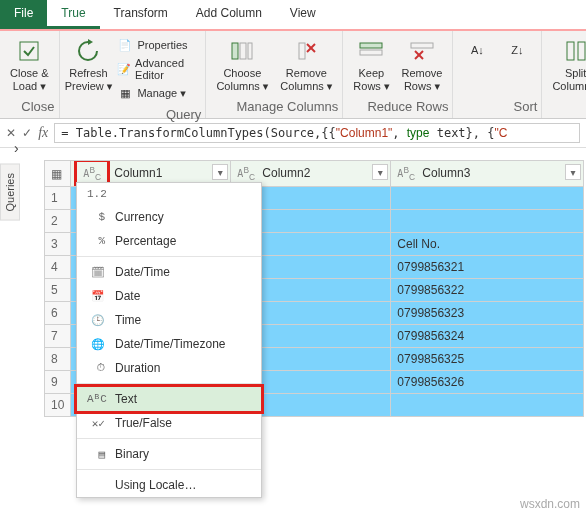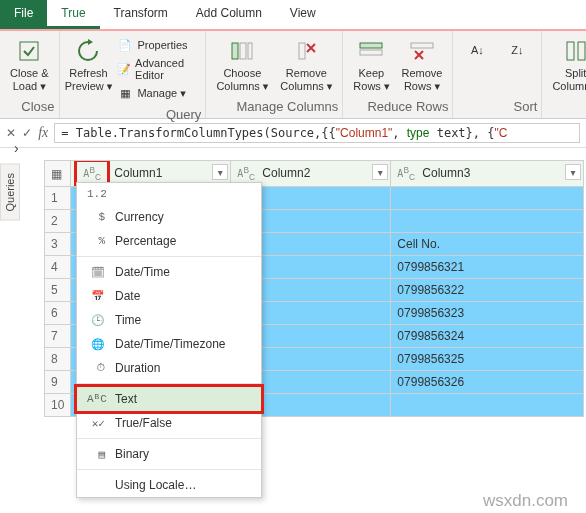--- a/index.html
+++ b/index.html
@@ -35,21 +35,21 @@
   .typeico { font-family: Consolas, monospace; font-size:10px; color:#888; margin-right:4px; }
   .dropico { position:absolute; right:2px; top:3px; width:16px; height:16px; border:1px solid #ccc; font-size:10px; display:flex;align-items:center;justify-content:center;color:#666;background:#fff; }
   .red-box { outline: 3px solid #e0201b; }
   
   .type-menu { position:absolute; top:0; left:32px; background:#fff; border:1px solid #ccc; width:186px; box-shadow: 2px 2px 6px rgba(0,0,0,0.2); z-index:10; }
   .type-menu .mi { display:flex; align-items:center; gap:10px; padding:5px 10px; font-size:12px; cursor:pointer; }
   .type-menu .mi.sel { background:#daeeda; }
   .type-menu hr { border:none; border-top:1px solid #e4e4e4; margin:3px 0; }
   .type-menu .mi .mico { width:18px; text-align:right; color:#666; font-family: Liberation Mono, monospace; font-size:11px; }
   
-  .watermark { position:absolute; bottom:2px; right:18px; font-size:17px; color:#aaa;margin-top:20px; }
+  .watermark { position:absolute; bottom:2px; right:6px; font-size:12px; color:#aaa;margin-top:20px; }
   .fx-str .s1 { color:#b4361c; }
   .fx-str .k1 { color:#0a6b0a; }
 </style>
 </head>
 <body>
 
 <div class="tabs">
   <div class="tab file">File</div>
   <div class="tab active">True</div>
   <div class="tab">Transform</div>

